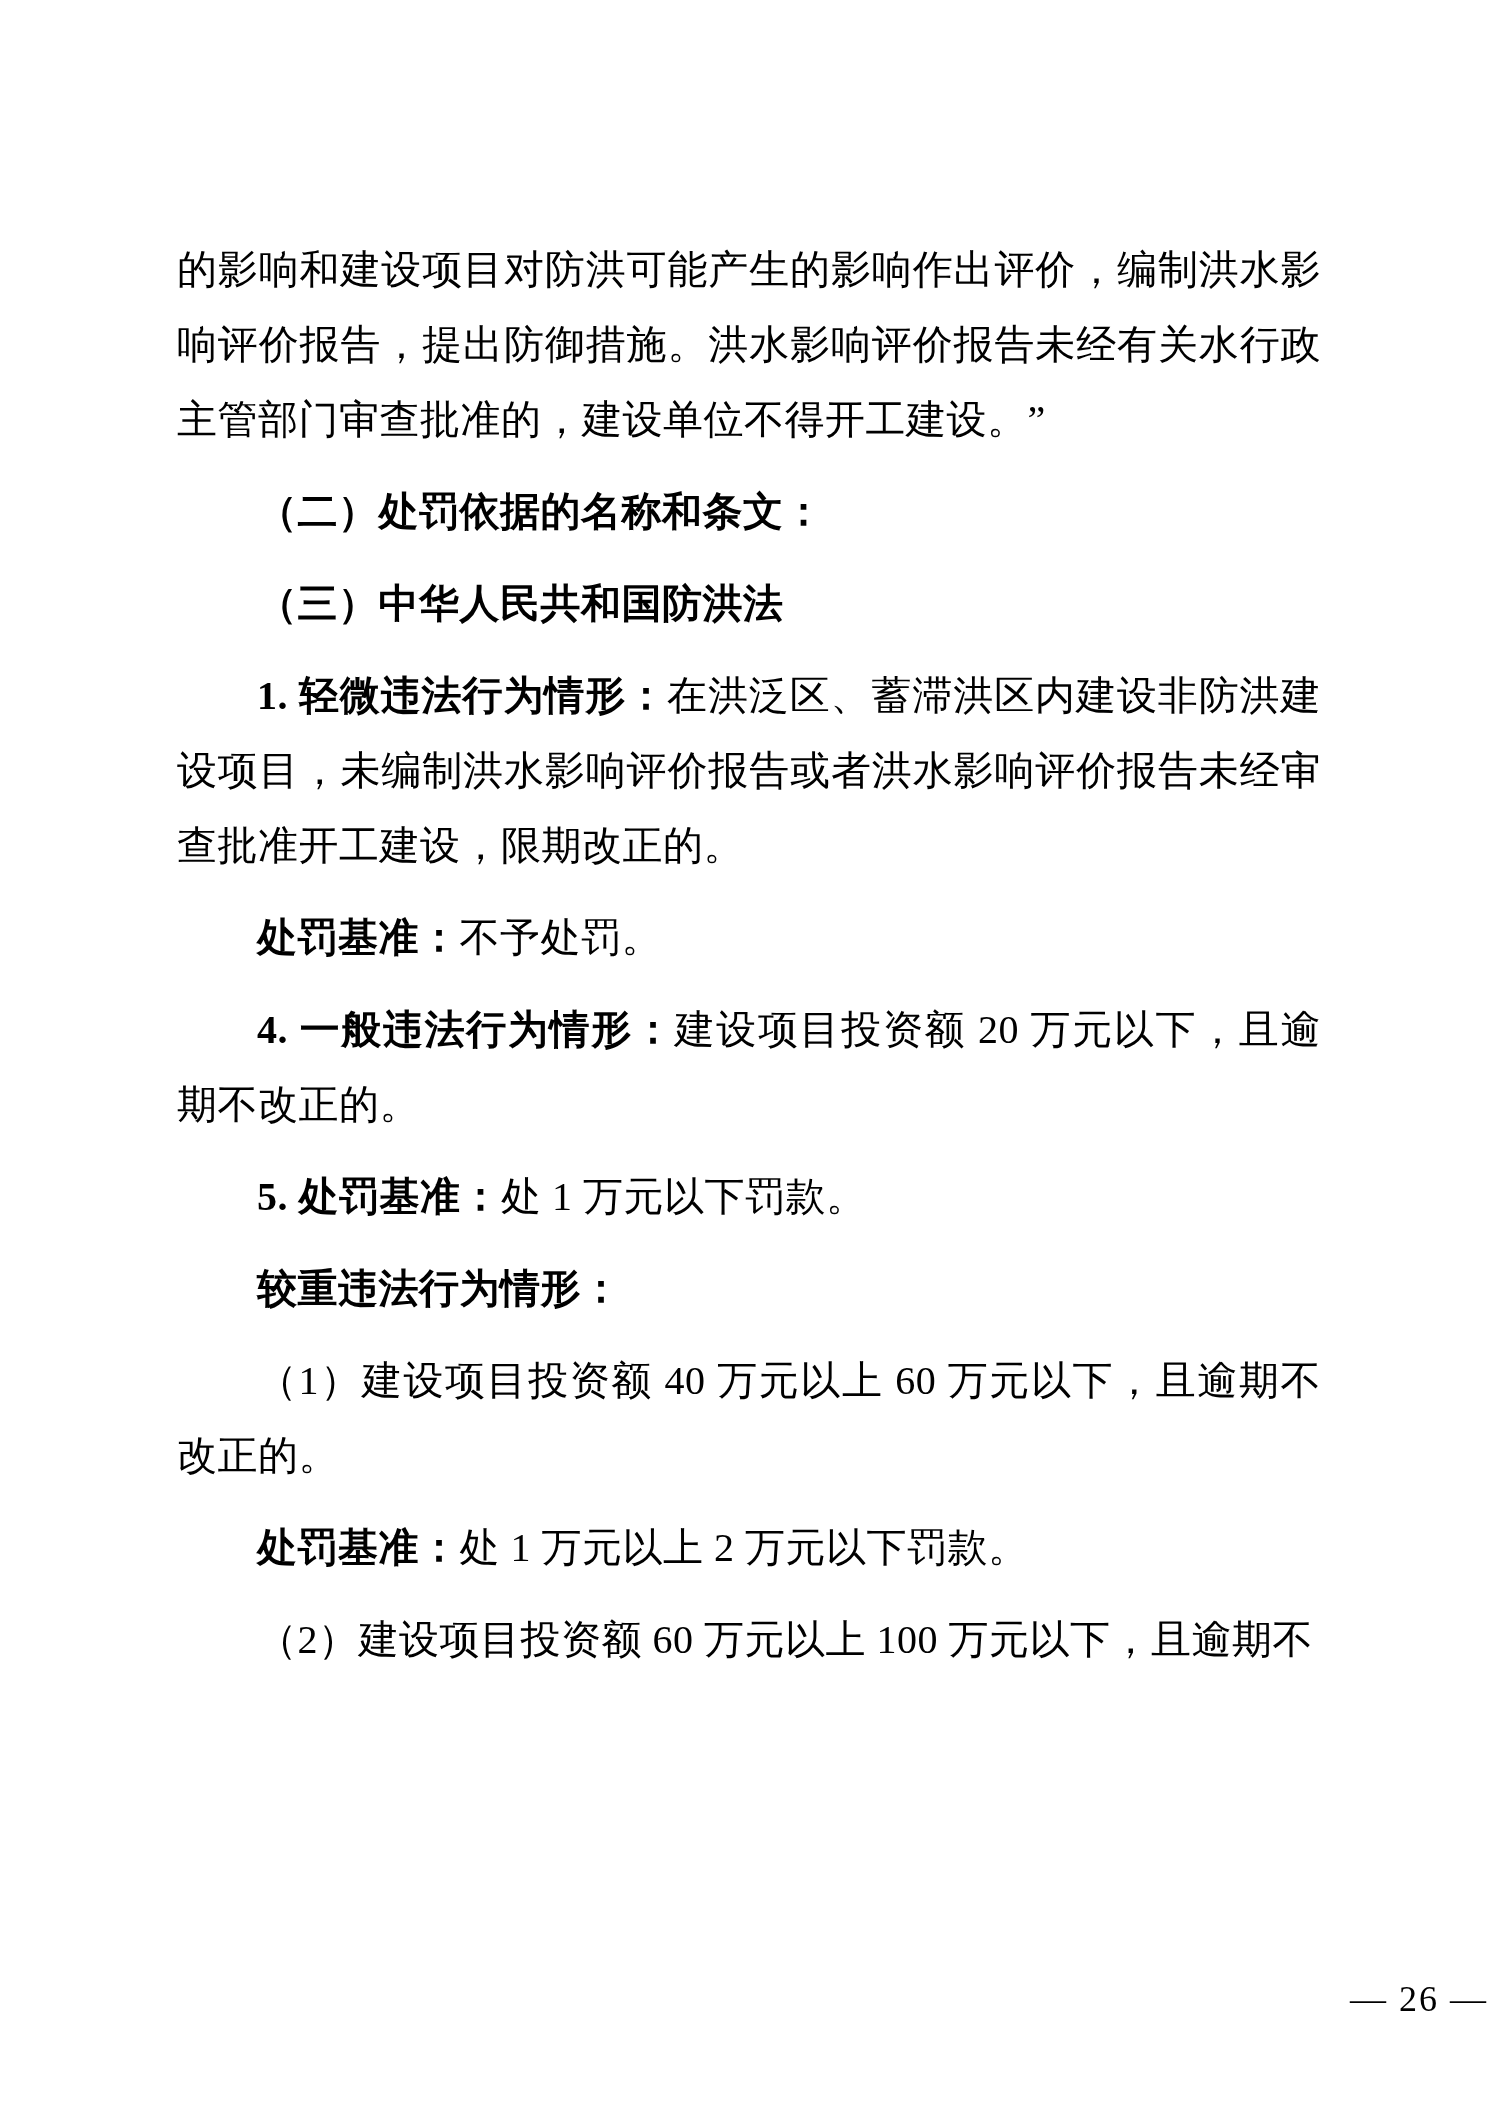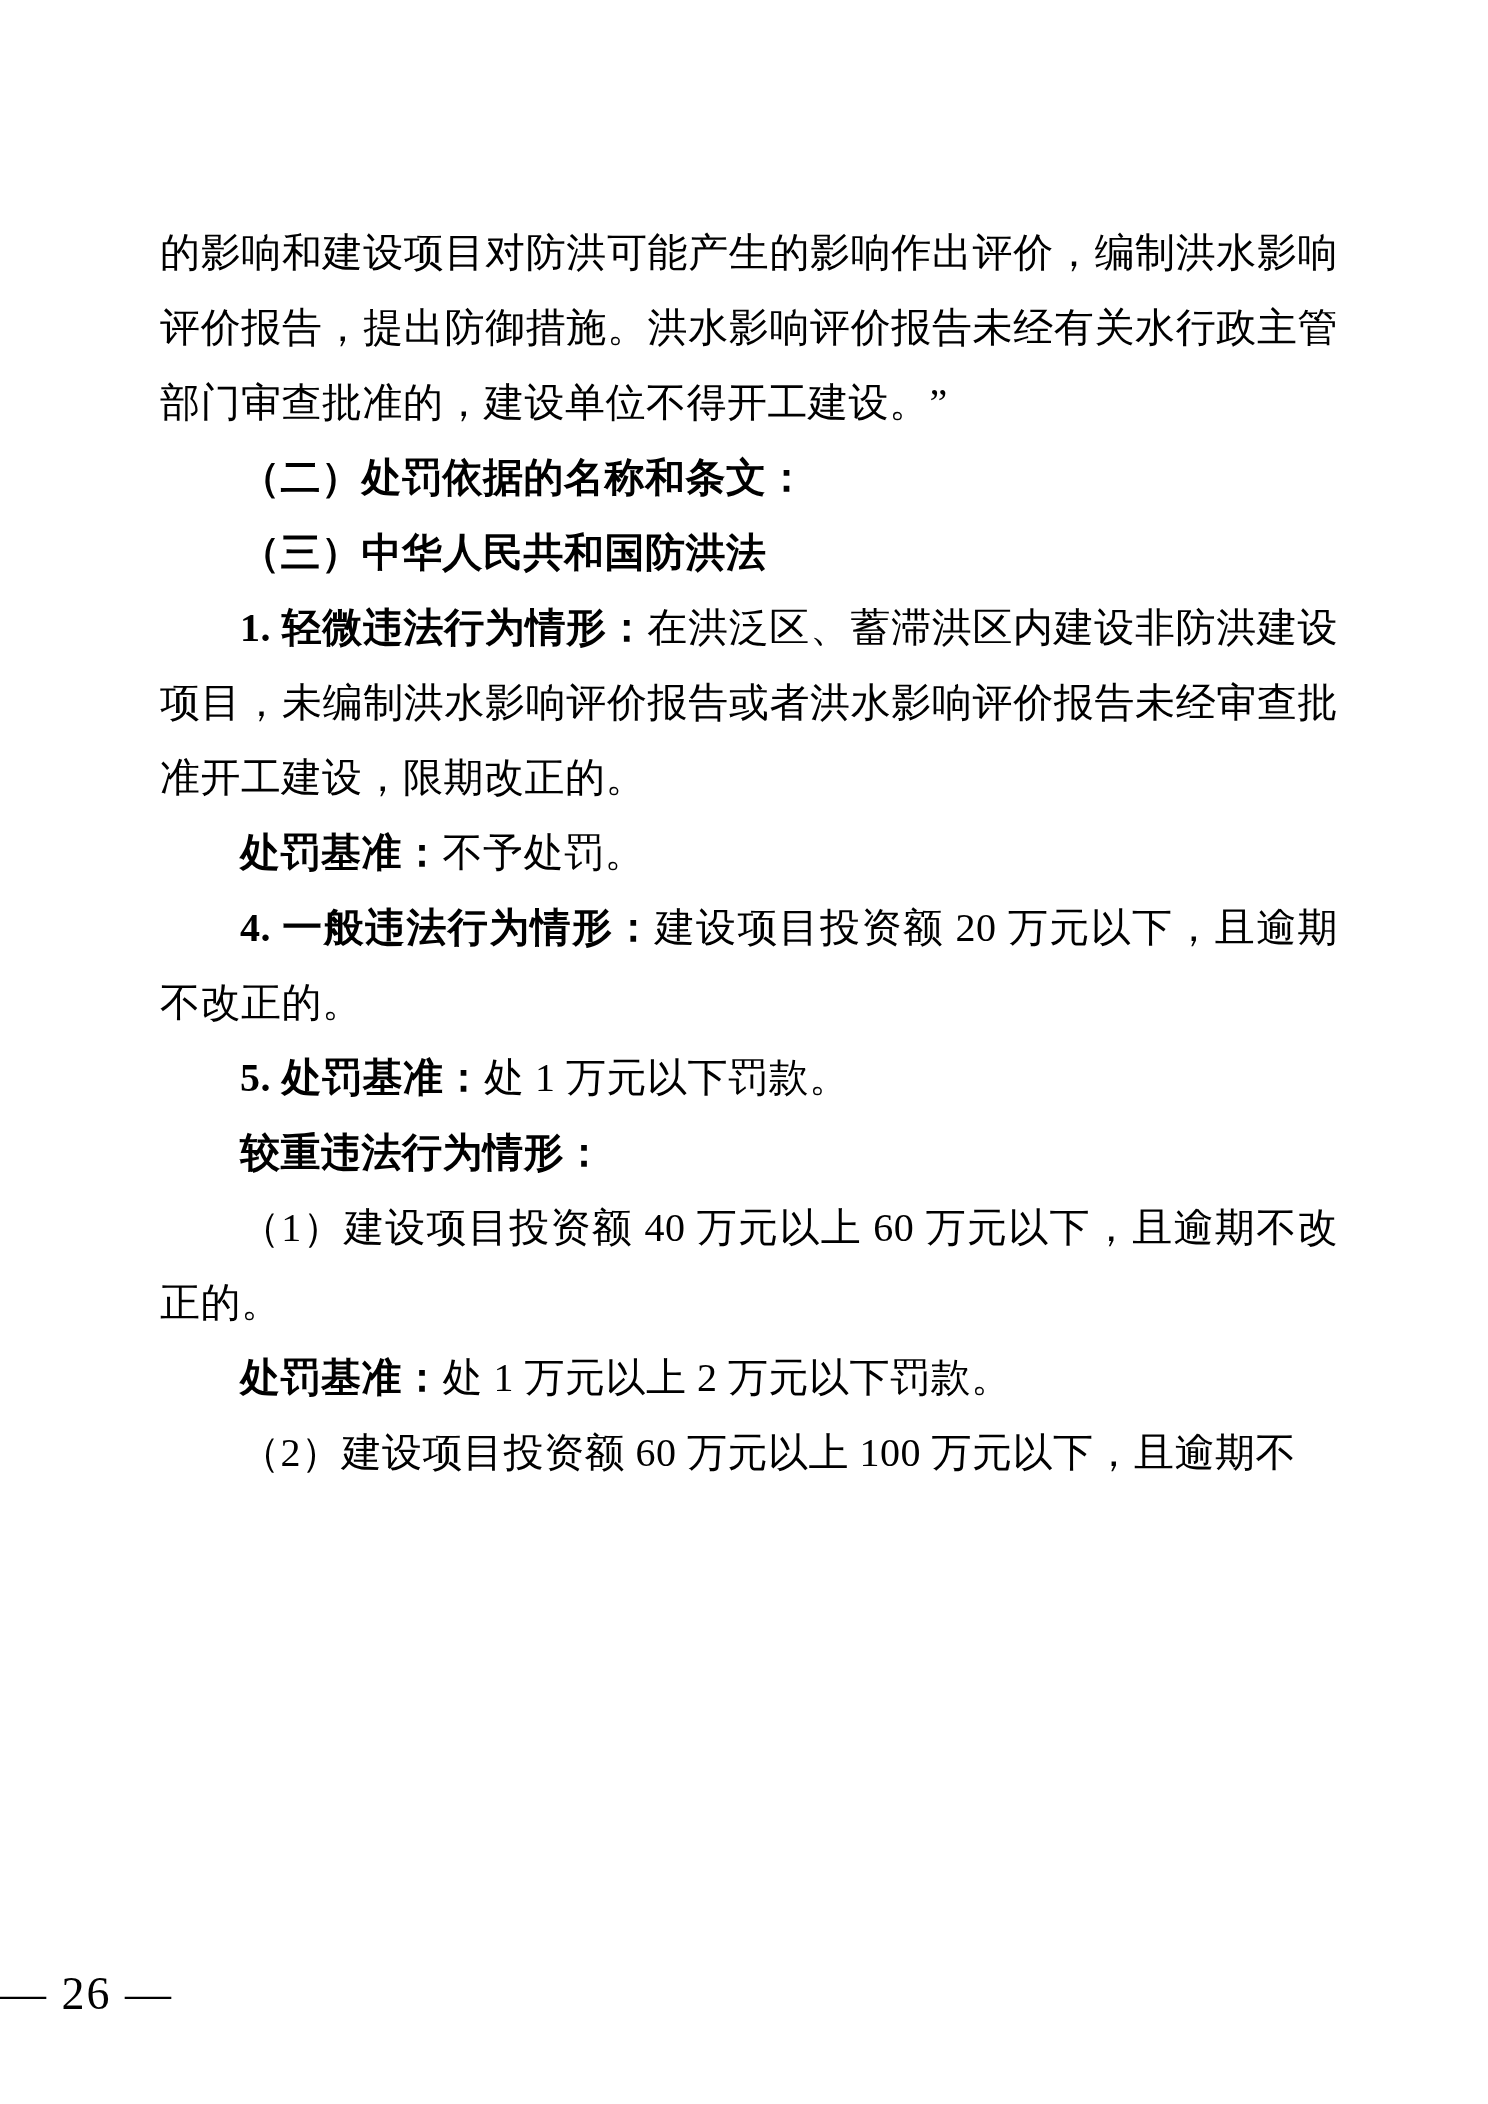--- a/index.html
+++ b/index.html
@@ -19,21 +19,21 @@
     position: relative;
     width: 1488px;
     height: 2104px;
     box-sizing: border-box;
     padding: 215px 150px 0 160px;
   }
   .doc-body {
     width: 1178px;
   }
   p {
-    margin: 0;
+    margin: 17px;
     font-size: 40px;
     line-height: 75px;
     letter-spacing: 0.5px;
     text-align: justify;
     text-justify: inter-ideograph;
   }
   .indent {
     text-indent: 80px;
   }
   .bold {
@@ -44,22 +44,22 @@
     text-indent: 80px;
   }
   .mix-lead {
     font-weight: bold;
   }
   .page-number {
     position: absolute;
     left: 0;
     right: 0;
     bottom: 84px;
-    text-align: left;
-    font-size: 46px;
+    text-align: right;
+    font-size: 36px;
     letter-spacing: 2px;
   }
 </style>
 </head>
 <body>
 
 <div class="page">
   <div class="doc-body">
 
     <p class="flow">的影响和建设项目对防洪可能产生的影响作出评价，编制洪水影响评价报告，提出防御措施。洪水影响评价报告未经有关水行政主管部门审查批准的，建设单位不得开工建设。”</p>

